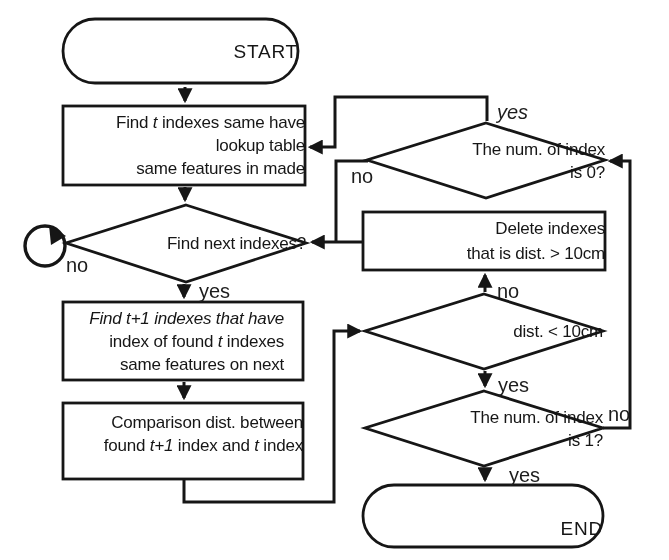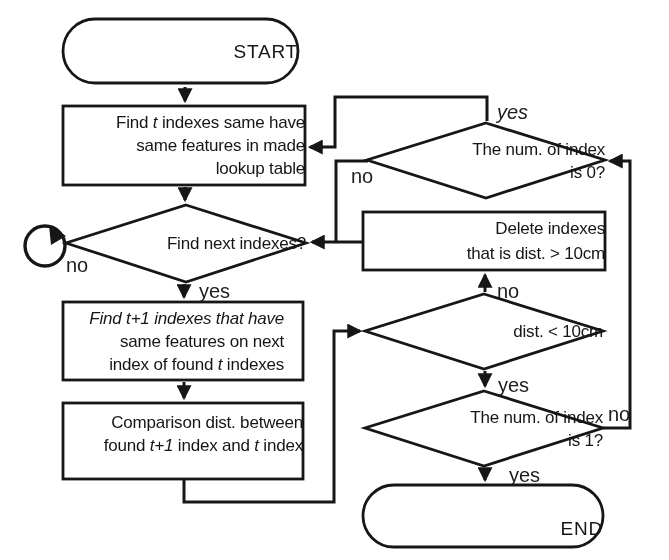--- a/index.html
+++ b/index.html
@@ -74,32 +74,32 @@
     <circle cx="45" cy="246" r="20" fill="none" stroke="#161616" stroke-width="3.4"></circle>
     <polygon points="49,225 66,236 51,245" fill="#161616"></polygon>
   </svg>
 
   <div class="node terminal" style="left:63px;top:19px;width:235px;height:64px;">
     <span>START</span>
   </div>
 
   <div class="node" style="left:63px;top:106px;width:242px;height:79px;">
     <div class="line"><span>Find </span><span class="it">t</span><span> indexes same have</span></div>
+    <div class="line">lookup table</div>
     <div class="line">same features in made</div>
-    <div class="line">lookup table</div>
   </div>
 
   <div class="node" style="left:66px;top:205px;width:240px;height:77px;">
     <span>Find next indexes?</span>
   </div>
 
   <div class="node" style="left:63px;top:302px;width:221px;height:78px;">
     <div class="line it">Find t+1 indexes that have</div>
+    <div class="line"><span>index of found </span><span class="it">t</span><span> indexes</span></div>
     <div class="line">same features on next</div>
-    <div class="line"><span>index of found </span><span class="it">t</span><span> indexes</span></div>
   </div>
 
   <div class="node" style="left:63px;top:403px;width:240px;height:62px;">
     <div class="line">Comparison dist. between</div>
     <div class="line"><span>found </span><span class="it">t+1</span><span> index and </span><span class="it">t</span><span> index</span></div>
   </div>
 
   <div class="node" style="left:367px;top:123px;width:238px;height:75px;">
     <div class="line">The num. of index</div>
     <div class="line">is 0?</div>

